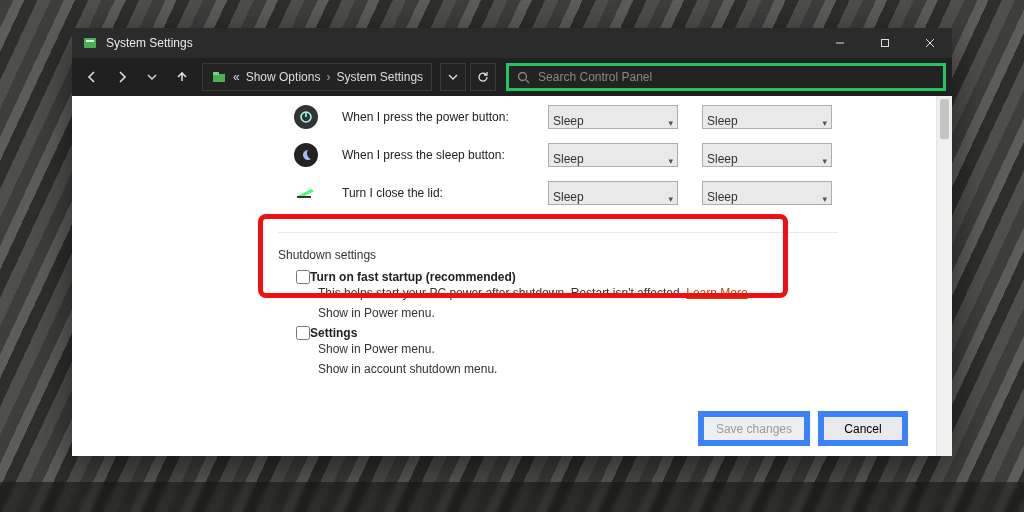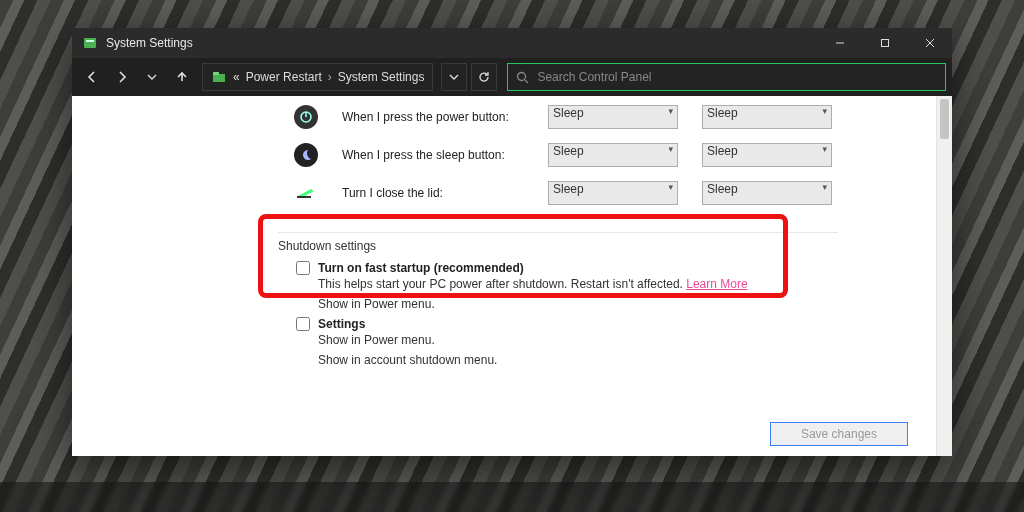--- a/index.html
+++ b/index.html
@@ -13,42 +13,42 @@
   .titlebar{height:30px;background:#2b2b2b;color:#eaeaea;display:flex;align-items:center;font-size:12px}
   .title-icon{width:16px;height:16px;margin:0 8px 0 10px}
   .winbtns{margin-left:auto;display:flex}
   .winbtn{width:45px;height:30px;display:flex;align-items:center;justify-content:center;color:#ddd}
   .navbar{height:38px;background:#202020;display:flex;align-items:center;gap:2px;padding:0 6px;color:#ddd}
   .navbtn{width:28px;height:28px;display:flex;align-items:center;justify-content:center;border-radius:2px}
   .addr{flex:0 0 auto;display:flex;align-items:center;gap:6px;height:28px;padding:0 8px;margin-left:4px;border:1px solid #3a3a3a;background:#232323;font-size:12px}
   .addr .chev{opacity:.7}
   .addr-tail{display:flex;align-items:center;gap:4px;margin-left:6px}
   .tailbtn{width:26px;height:28px;display:flex;align-items:center;justify-content:center;border:1px solid #3a3a3a;background:#232323}
-  .search{flex:1;height:28px;margin-left:8px;border:1px solid #22c55e;background:#232323;display:flex;align-items:center;padding:0 8px;color:#888;font-size:12px;gap:8px}
+  .search{flex:1;height:28px;margin-left:8px;border:3px solid #22c55e;background:#232323;display:flex;align-items:center;padding:0 8px;color:#888;font-size:12px;gap:8px}
   .content{flex:1;position:relative;background:#fff;overflow:hidden}
   .scroll{position:absolute;right:0;top:0;bottom:0;width:16px;background:#f0f0f0;border-left:1px solid #e4e4e4}
   .thumb{position:absolute;left:3px;right:3px;top:3px;height:40px;background:#c4c4c4;border-radius:2px}
   .inner{position:absolute;left:0;right:16px;top:0;bottom:0;padding:0 0 0 0}
   .rows{margin-left:222px;margin-top:2px}
   .row{display:flex;align-items:center;height:38px;gap:24px;font-size:12px;color:#222}
   .row .ico{width:24px;height:24px;border-radius:50%;display:flex;align-items:center;justify-content:center}
   .row .lbl{width:182px}
-  .sel{width:130px;height:24px;border:1px solid #adadad;background:#e9e9e9;font-size:12px;padding:0 4px;display:flex;align-items:flex-start;justify-content:space-between;color:#333}
+  .sel{width:130px;height:24px;border:1px solid #adadad;background:#e9e9e9;font-size:12px;padding:0 4px;display:flex;align-items:flex-end;justify-content:space-between;color:#333}
   .sel .car{font-size:9px;color:#555}
-  .section{margin:20px 0 0 206px;border-top:1px solid #e8e8e8;padding-top:6px;width:560px}
+  .section{margin:20px 0 0 206px;border-top:1px solid #e8e8e8;padding-top:15px;width:560px}
   .section-h{font-size:12px;color:#333;margin-bottom:8px}
   .opt{margin:6px 0 6px 18px;font-size:12px;color:#222}
-  .opt .line1{display:flex;align-items:center;gap:8px}
+  .opt .line1{display:flex;align-items:center;gap:0}
   .opt .line1 b{font-weight:600}
   .opt .desc{margin:2px 0 0 22px;color:#333}
-  .opt a{color:#ec4899;text-decoration:underline}
+  .opt a{color:#c2410c;text-decoration:underline}
   input[type=checkbox]{width:14px;height:14px;accent-color:#333}
   .hl{position:absolute;border:5px solid #e11;border-radius:8px;left:186px;top:118px;width:530px;height:84px;pointer-events:none}
   .footer{position:absolute;right:28px;bottom:10px;display:flex;gap:8px}
-  .btn{height:24px;min-width:90px;padding:0 30px;font-size:12px;border:1px solid #3b82f6;background:#e9e9e9;display:flex;align-items:center;justify-content:center}
+  .btn{height:35px;min-width:90px;padding:0 12px;font-size:12px;border:6px solid #3b82f6;background:#e9e9e9;display:flex;align-items:center;justify-content:center}
   .btn.disabled{color:#9a9a9a;background:#efefef}
   svg{display:block}
 </style>
 </head>
 <body>
 
 <div class="desktop"></div>
 <div class="taskbar"></div>
 
 <div class="window">
@@ -104,21 +104,21 @@
       </div>
 
     <div class="addr">
       <span>
           <svg width="16" height="16">
             <rect x="2" y="5" width="12" height="8" fill="#4caf50"></rect>
             <rect x="2" y="3" width="6" height="3" fill="#6fd47a"></rect>
           </svg>
         </span>
       <span>«</span>
-      <span>Power Restart</span>
+      <span>Show Options</span>
       <span class="chev">›</span>
       <span>System Settings</span>
     </div>
     <div class="addr-tail">
       <div class="tailbtn">
           <svg width="10" height="10">
             <path d="M1 3l4 4 4-4" fill="none" stroke="#ddd" stroke-width="1.4"></path>
           </svg>
         </div>
       <div class="tailbtn">
@@ -217,20 +217,21 @@
           <div class="desc">Show in Power menu.</div>
         </div>
 
         <div class="opt">
           <div class="desc">Show in account shutdown menu.</div>
         </div>
       </div>
 
       <div class="footer">
         <div class="btn disabled">Save changes</div>
+        <div class="btn">Cancel</div>
       </div>
 
       <div class="hl"></div>
     </div>
 
     <div class="scroll">
         <div class="thumb"></div>
       </div>
   </div>
 </div>

